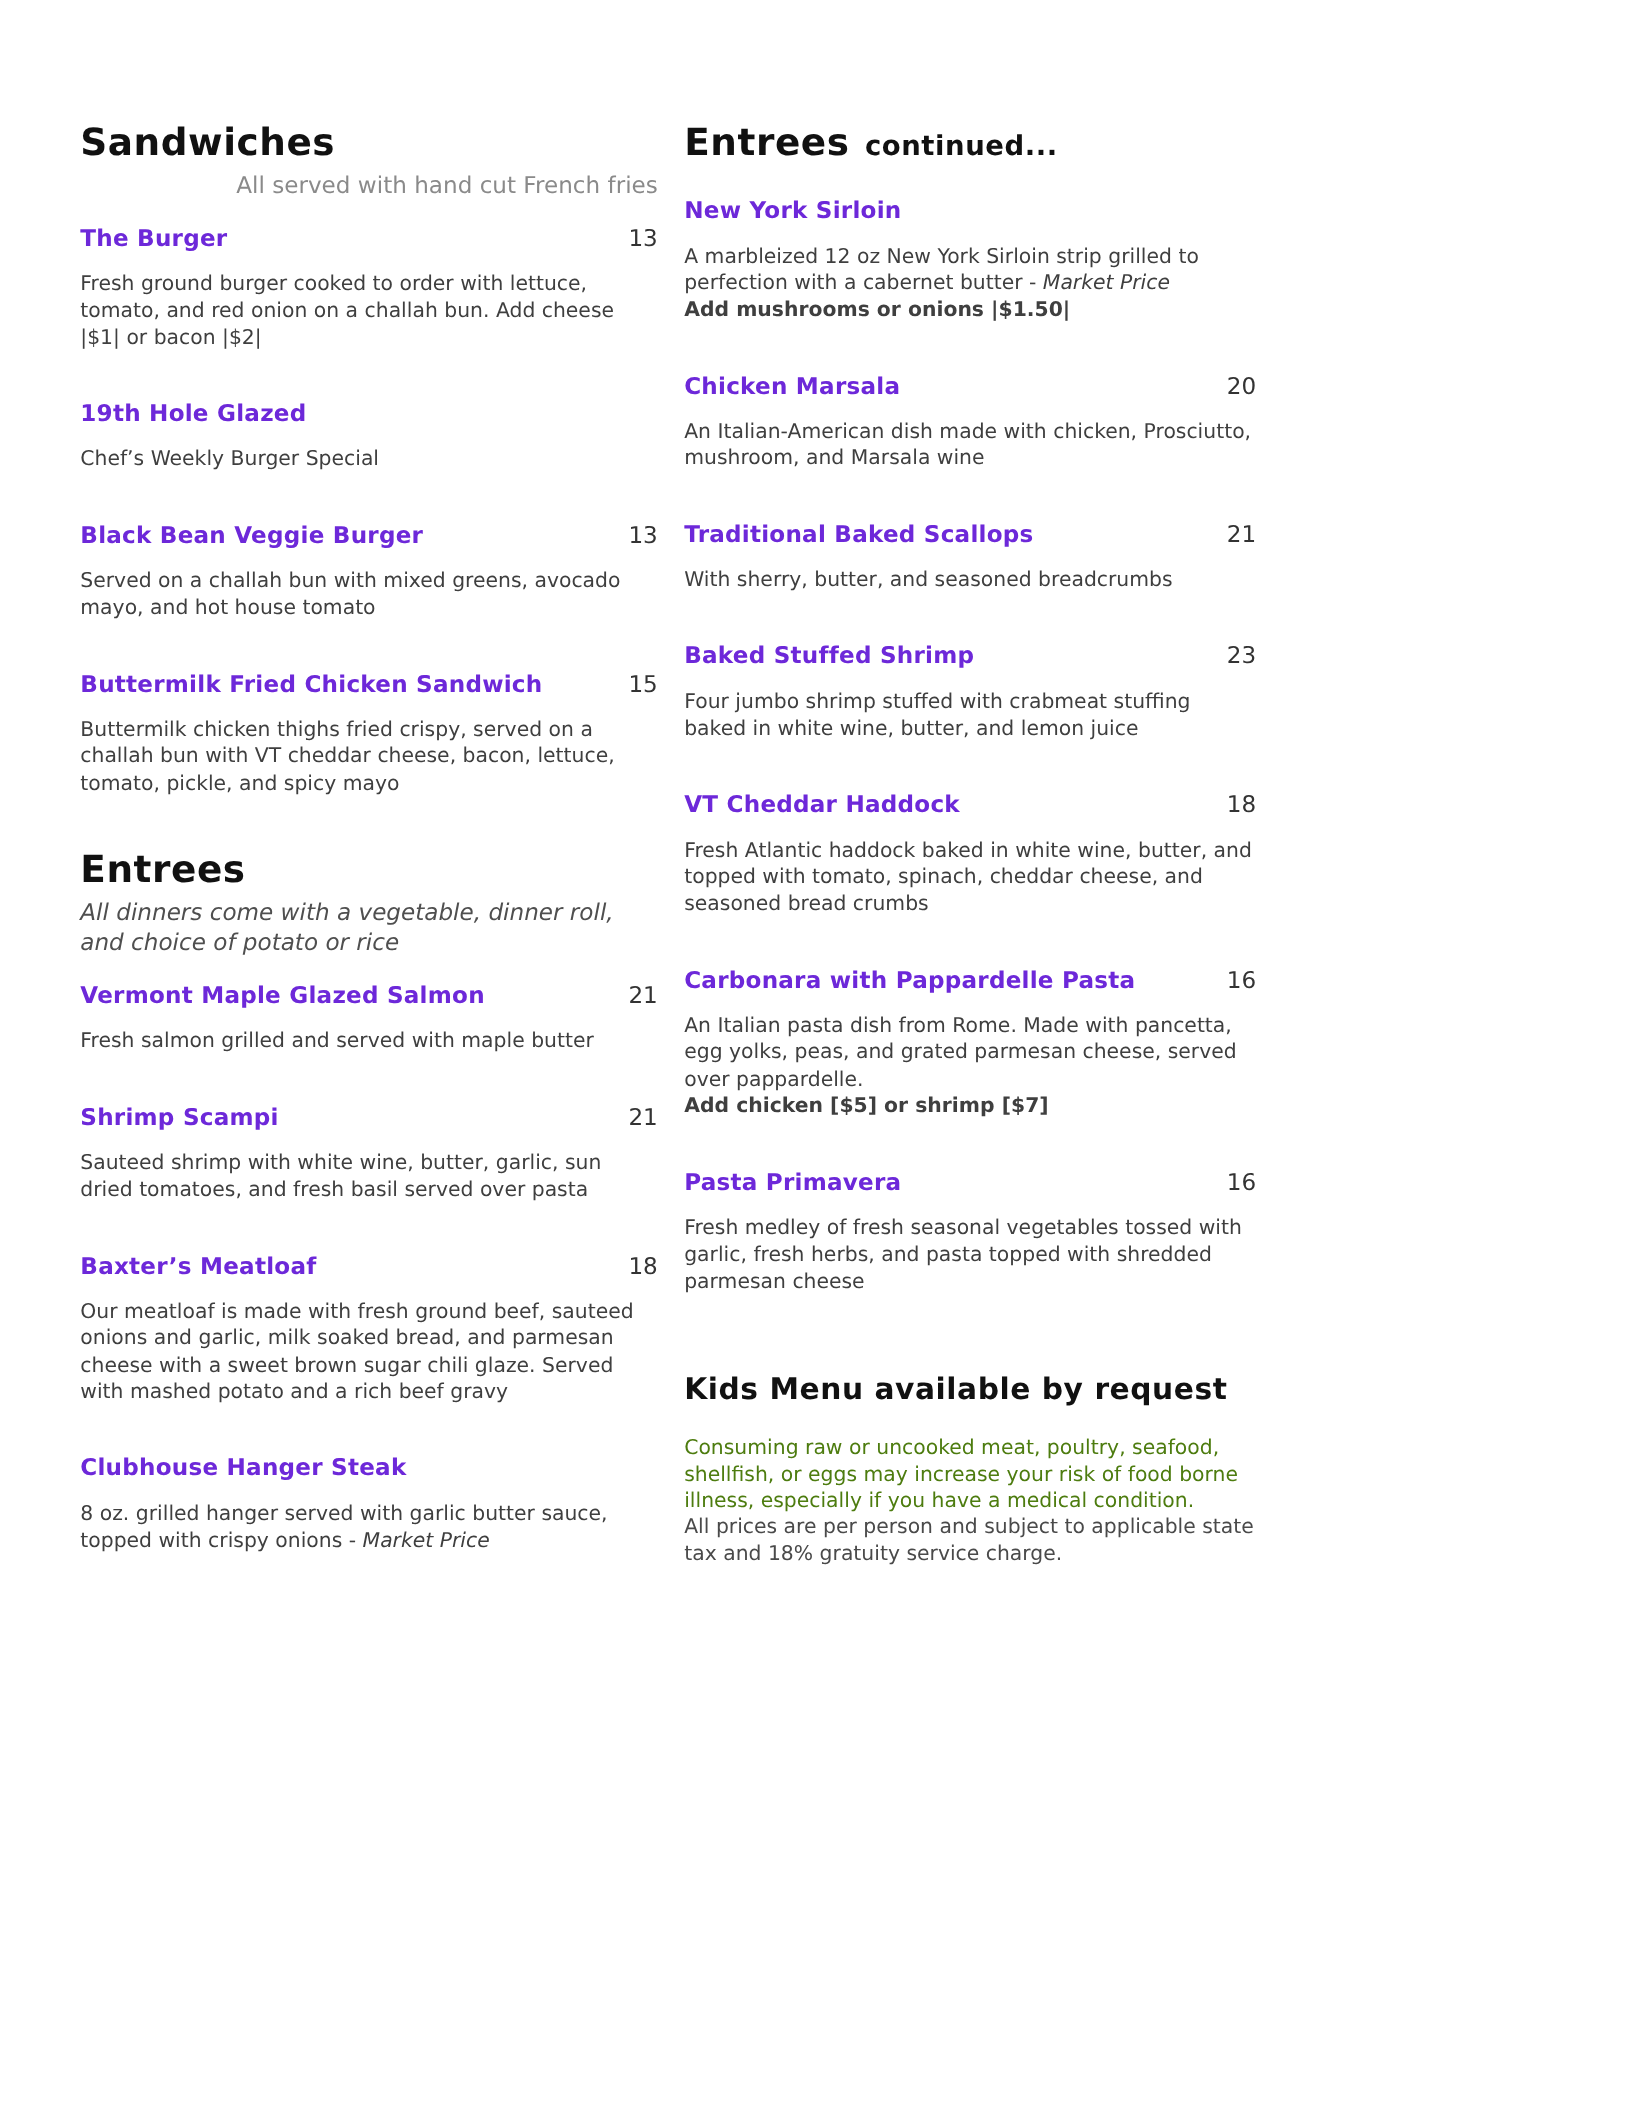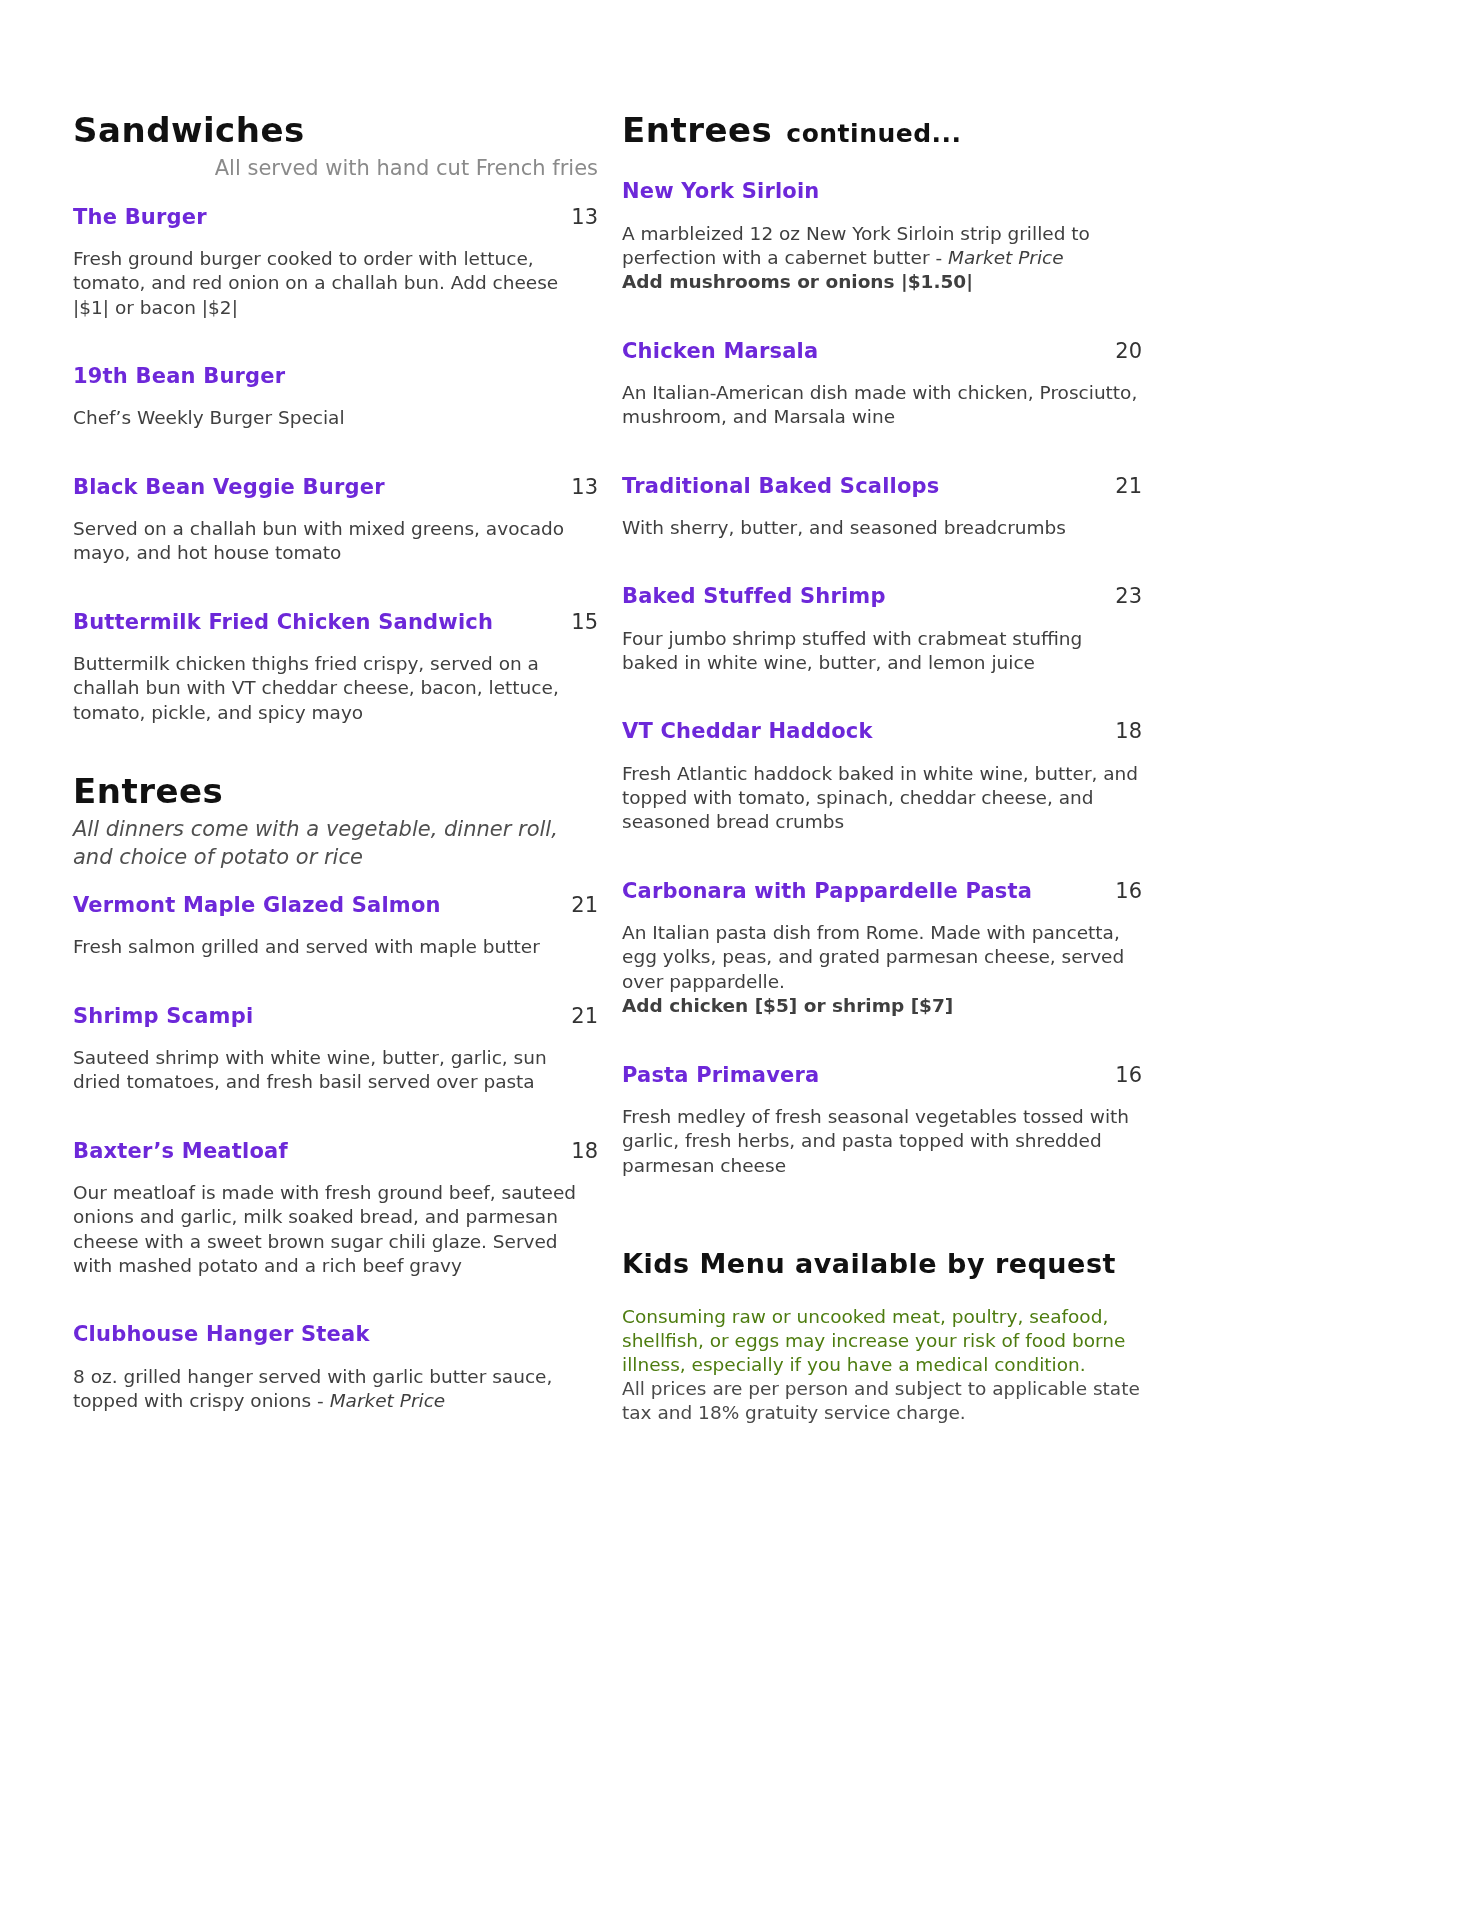--- a/index.html
+++ b/index.html
@@ -117,21 +117,21 @@
       <div class="item">
         <div class="name-row">
           <span class="iname">The Burger</span>
           <span class="price">13</span>
         </div>
         <p class="desc">Fresh ground burger cooked to order with lettuce, tomato, and red onion on a challah bun. Add cheese |$1| or bacon |$2|</p>
       </div>
 
       <div class="item">
         <div class="name-row">
-          <span class="iname">19th Bean Burger</span>
+          <span class="iname">19th Hole Glazed</span>
           <span class="price"></span>
         </div>
         <p class="desc">Chef’s Weekly Burger Special</p>
       </div>
 
       <div class="item">
         <div class="name-row">
           <span class="iname">Black Bean Veggie Burger</span>
           <span class="price">13</span>
         </div>

